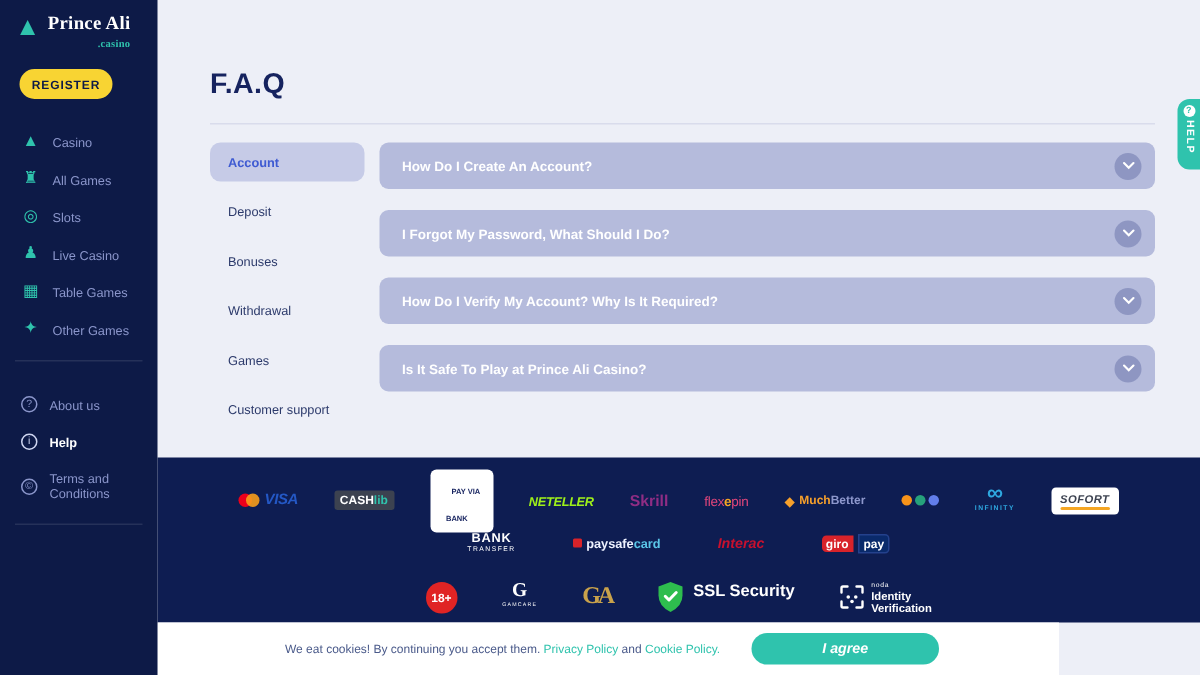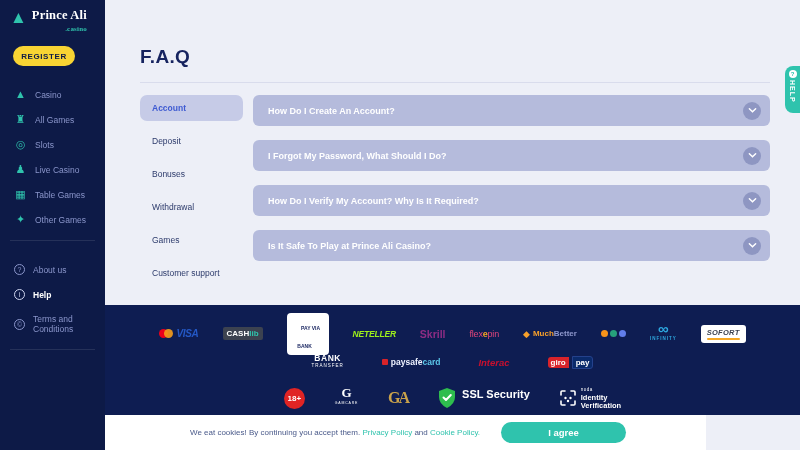--- a/index.html
+++ b/index.html
@@ -123,21 +123,21 @@
   .id-text { color:#fff; line-height:8px; }
   .id-small { font-size:4.5px; display:block; letter-spacing:.5px; }
   .id-line { font-size:7.5px; font-weight:bold; display:block; }
 
   
   .cookiebar { position:absolute; left:105px; top:415px; width:601px; height:35px; background:#ffffff; display:flex; align-items:center;
                padding:0 80px 0 85px; }
   .cookie-text { font-size:8px; color:#4a5a8a; }
   .cookie-link { color:#2fc3ad; cursor:pointer; }
   .agree-btn { margin-left:auto; width:125px; height:21px; border:none; border-radius:11px; background:#2fc3ad; color:#fff;
-               font-size:9.5px; font-weight:bold; font-family:inherit; cursor:pointer; }
+               font-size:9.5px; font-weight:bold; font-family:inherit; cursor:pointer;font-style:italic; }
 </style>
 </head>
 <body>
 
 <div class="stage">
 
   <aside class="sidebar">
     <div class="logo">
       <span class="logo-mark">▲</span>
       <span class="logo-text">

